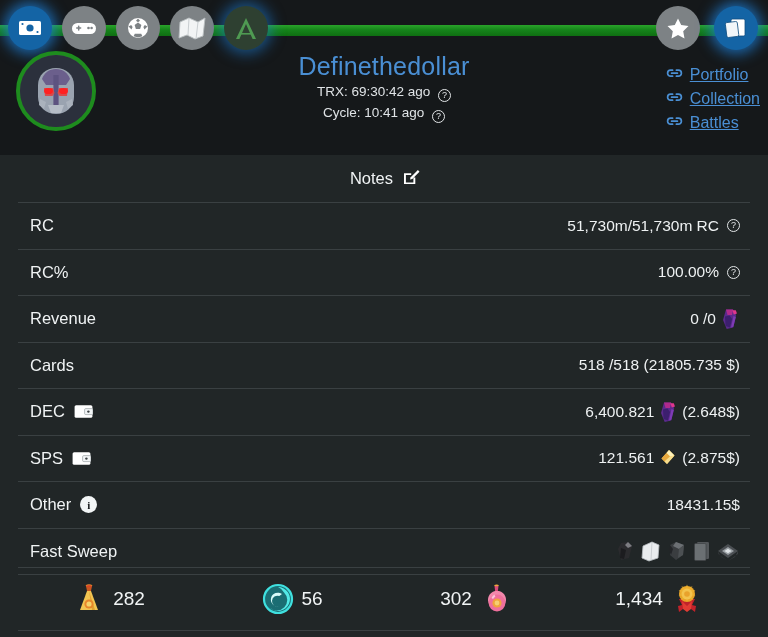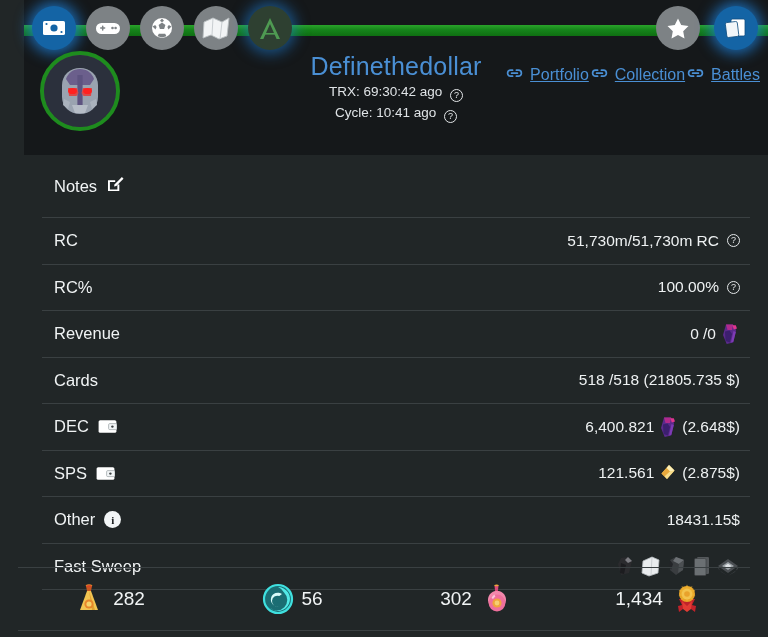--- a/index.html
+++ b/index.html
@@ -2,21 +2,21 @@
 <html><head>
 <meta charset="utf-8">
 <style>
   * { box-sizing: border-box; margin: 0; padding: 0; }
   html, body {
     width: 768px; height: 637px;
     background: #121416;
     font-family: "Liberation Sans", sans-serif;
     overflow: hidden;
   }
-  #app { position: relative; width: 768px; height: 637px; background: #212627; padding-left: 24px; }
+  #app { position: relative; width: 768px; height: 637px; background: #212627; }
 
   
   .header {
     position: relative;
     height: 155px;
     background: #15181a;
     overflow: visible;
   }
   .greenbar {
     position: absolute;
@@ -85,21 +85,21 @@
     width: 13px; height: 13px; border-radius: 50%;
     border: 1.4px solid #e3e6e8;
     color: #e3e6e8; font-size: 9px; line-height: 10.5px;
     text-align: center; margin-left: 4px;
   }
 
   .linkcol {
     position: absolute;
     right: 8px; top: 64px;
     z-index: 3;
-    display: flex; gap: 2px;
+    display: flex; flex-direction: column; gap: 2px;
   }
   .linkrow {
     display: flex; align-items: center; gap: 7px;
     color: #4a8fd4; font-size: 16px; line-height: 22px;
   }
 
   
   .rows { padding: 0 18px; }
   .row {
     display: flex; align-items: center; justify-content: space-between;
@@ -112,21 +112,21 @@
     display: flex; align-items: center; gap: 9px;
     font-size: 16.5px; color: #f0f3f4;
     padding-left: 12px;
   }
   .row .value {
     display: flex; align-items: center; gap: 4px;
     font-size: 15.5px; color: #eef1f2;
     padding-right: 10px;
     white-space: nowrap;
   }
-  .row.notes { border-bottom: 1px solid #3a4042; height: 63px; }
+  .row.notes { border-bottom: 1px solid #3a4042; height: 48px; justify-content: center; }
 
   .gem {
     width: 20px; height: 22px; display: inline-block;
   }
   .wallet { width: 19px; height: 15px; }
   .infodot {
     width: 17px; height: 17px; border-radius: 50%;
     background: #f2f5f6; color: #15181a;
     font-size: 11px; font-weight: bold; font-family: "Liberation Serif", serif;
     display: inline-flex; align-items: center; justify-content: center;

